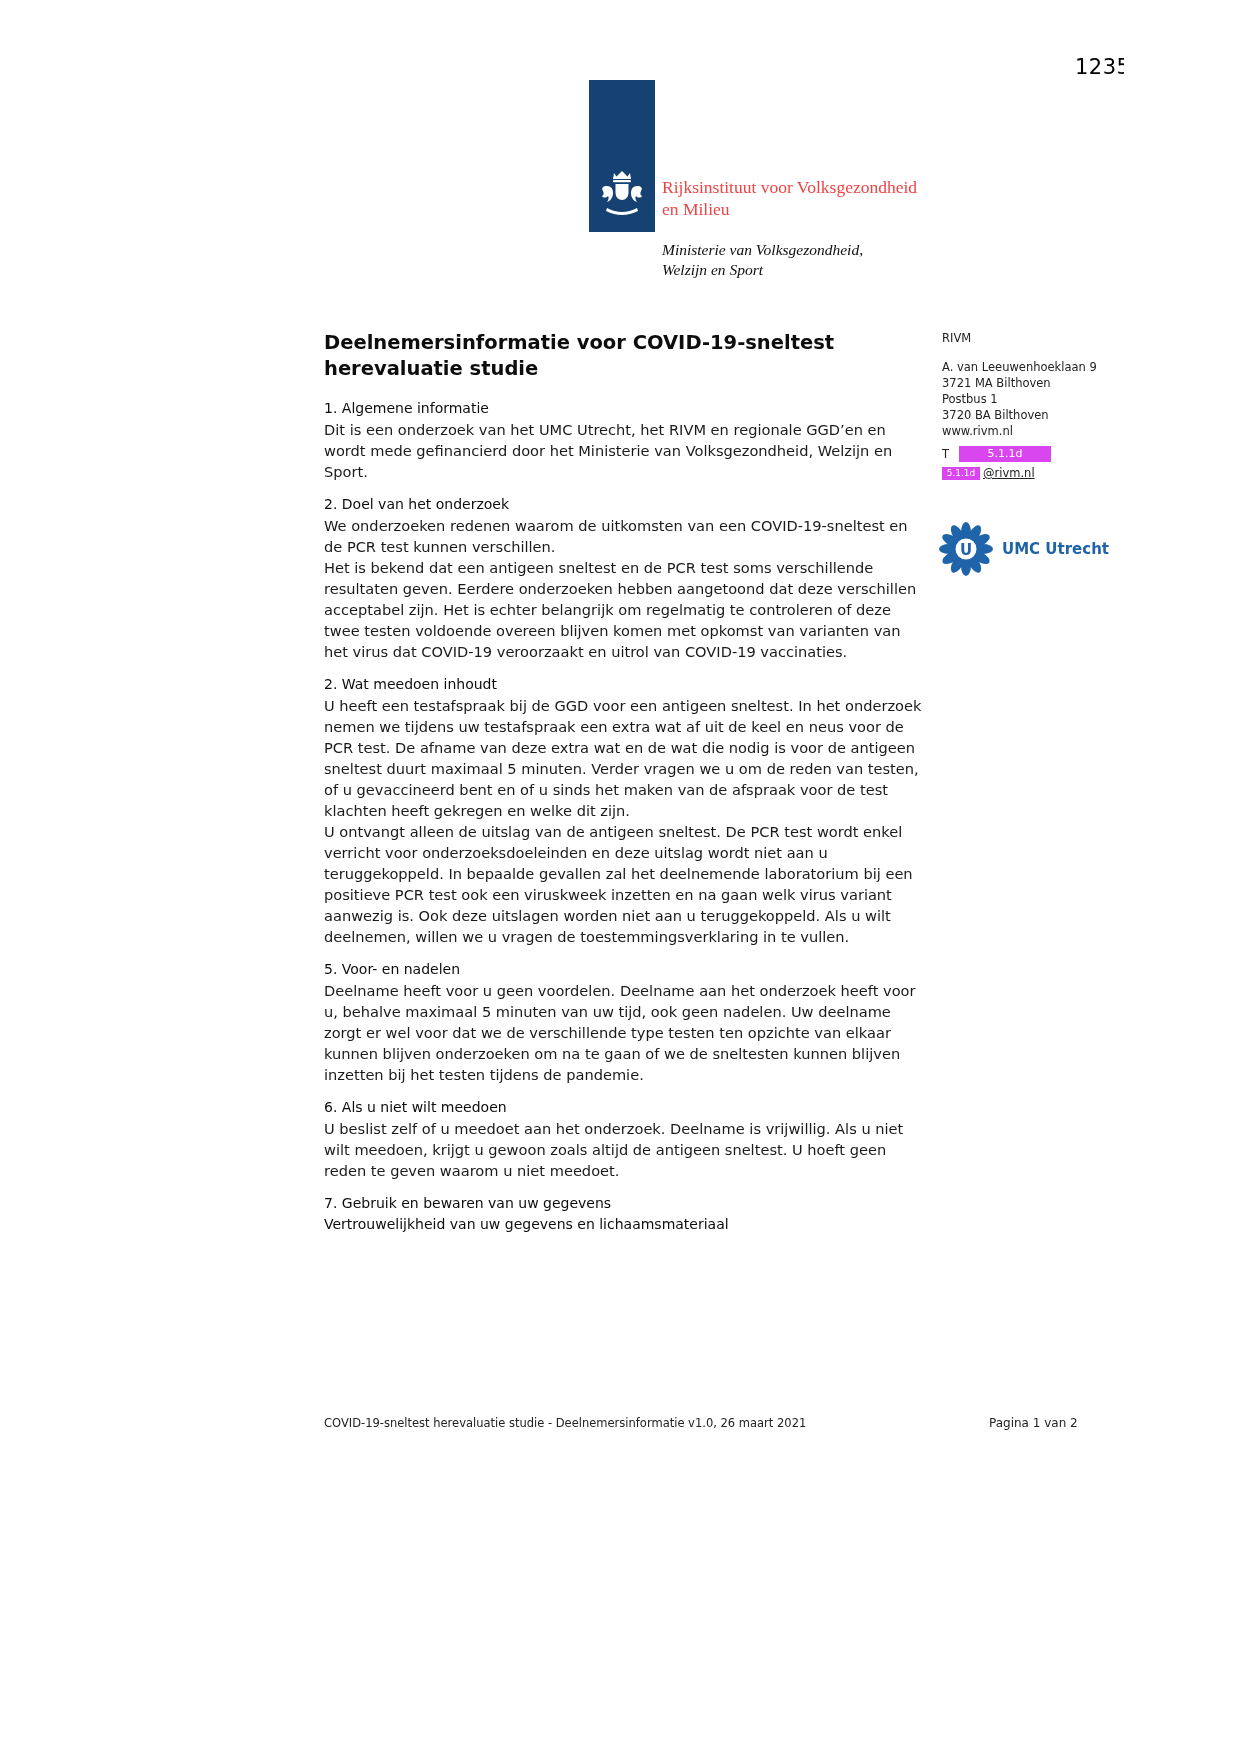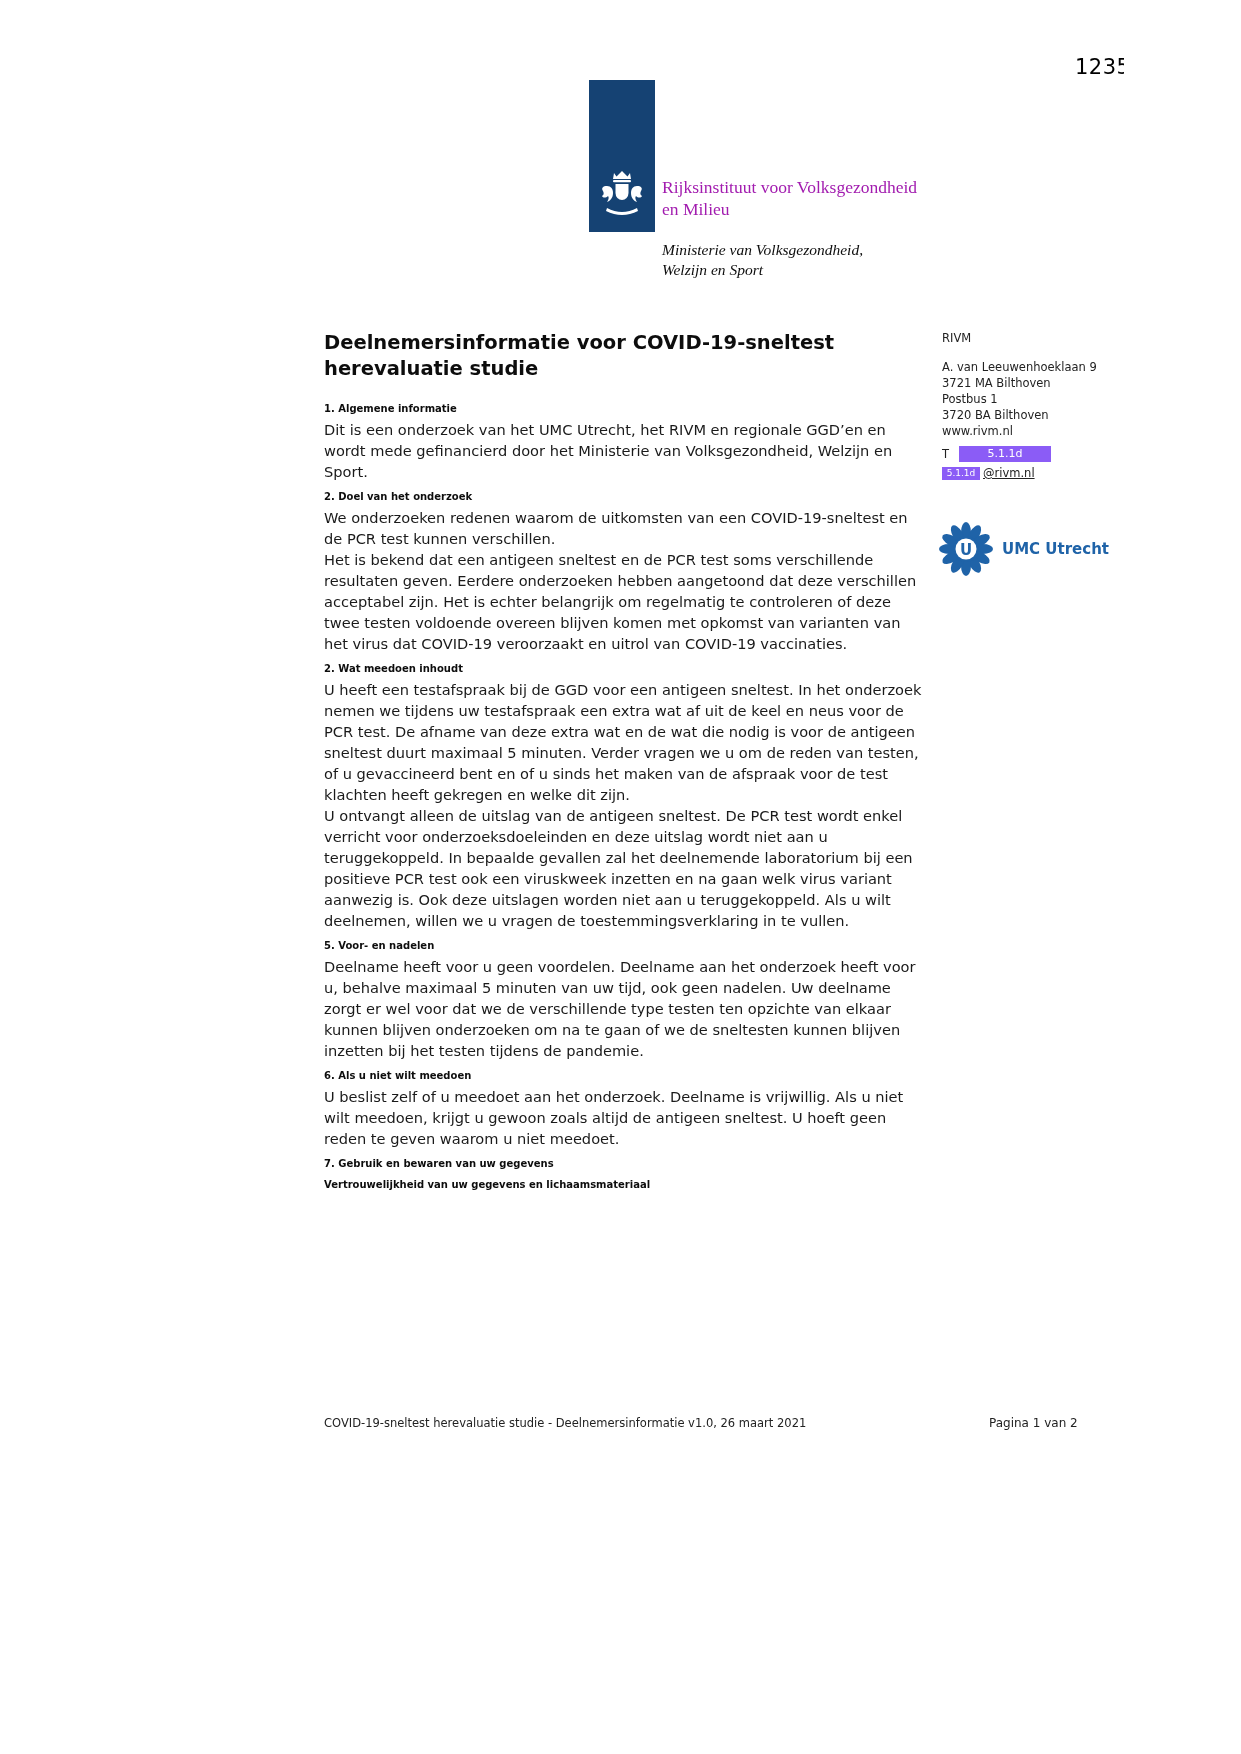--- a/index.html
+++ b/index.html
@@ -6,39 +6,39 @@
   html,body { background:#ffffff; }
   body { font-family:"DejaVu Sans","Liberation Sans",sans-serif; color:#111; }
   .page { position:relative; width:1007px; height:1754px; background:#fff; overflow:hidden; margin:0 auto; }
 
   .doc-number { position:absolute; left:958px; top:55px; font-size:21px; letter-spacing:.5px; color:#000; }
 
   
   .logo-bar { position:absolute; left:472px; top:80px; width:66px; height:152px; background:#154273;
               display:flex; align-items:flex-end; justify-content:center; padding-bottom:13px; }
   .logo-text { position:absolute; left:545px; top:176px; }
-  .org-line { font-family:"Liberation Serif","DejaVu Serif",serif; font-size:17.5px; line-height:22px; color:#a21caf; }
+  .org-line { font-family:"Liberation Serif","DejaVu Serif",serif; font-size:17.5px; line-height:22px; color:#ef4444; }
   .ministry { margin-top:20px; }
   .ministry-line { font-family:"Liberation Serif","DejaVu Serif",serif; font-style:italic; font-size:15.5px; line-height:20px; color:#0d0d0d; }
 
   
   .main-col { position:absolute; left:207px; top:330px; width:604px; }
   h1 { font-size:19.5px; line-height:26px; font-weight:bold; color:#0d0d0d; margin:0 0 16px 0; }
   h1 span { display:block; }
-  .doc-section h2 { font-size:10px; line-height:21px; font-weight:bold; margin:4px 0 0 0; color:#0d0d0d; }
+  .doc-section h2 { font-size:14px; line-height:21px; font-weight:normal; margin:12px 0 0 0; color:#0d0d0d; }
   .doc-section h2.sub { margin-top:0; }
   .doc-section p { font-size:14.6px; line-height:21px; color:#1a1a1a; }
 
   
   .sidebar { position:absolute; left:825px; top:330px; width:230px; font-size:11.5px; line-height:16px; color:#222; }
   .sb-org { margin-bottom:13px; }
   .sb-row { display:flex; align-items:center; }
   .sb-phone { margin-top:7px; gap:10px; }
   .sb-email { margin-top:3px; gap:3px; }
-  .redact { display:inline-flex; align-items:center; justify-content:center; background:#8b5cf6; color:#fff; }
+  .redact { display:inline-flex; align-items:center; justify-content:center; background:#d946ef; color:#fff; }
   .redact-lg { width:92px; height:16px; font-size:11px; }
   .redact-sm { width:38px; height:13px; font-size:9px; }
   .email-link { color:#222; text-decoration:underline; cursor:pointer; }
 
   
   .umc { position:absolute; left:822px; top:522px; display:flex; align-items:center; gap:9px; }
   .umc-text { color:#1f63a8; font-weight:bold; font-size:15px; }
 
   
   .footer-left  { position:absolute; left:207px; top:1416px; font-size:11.5px; color:#222; }

